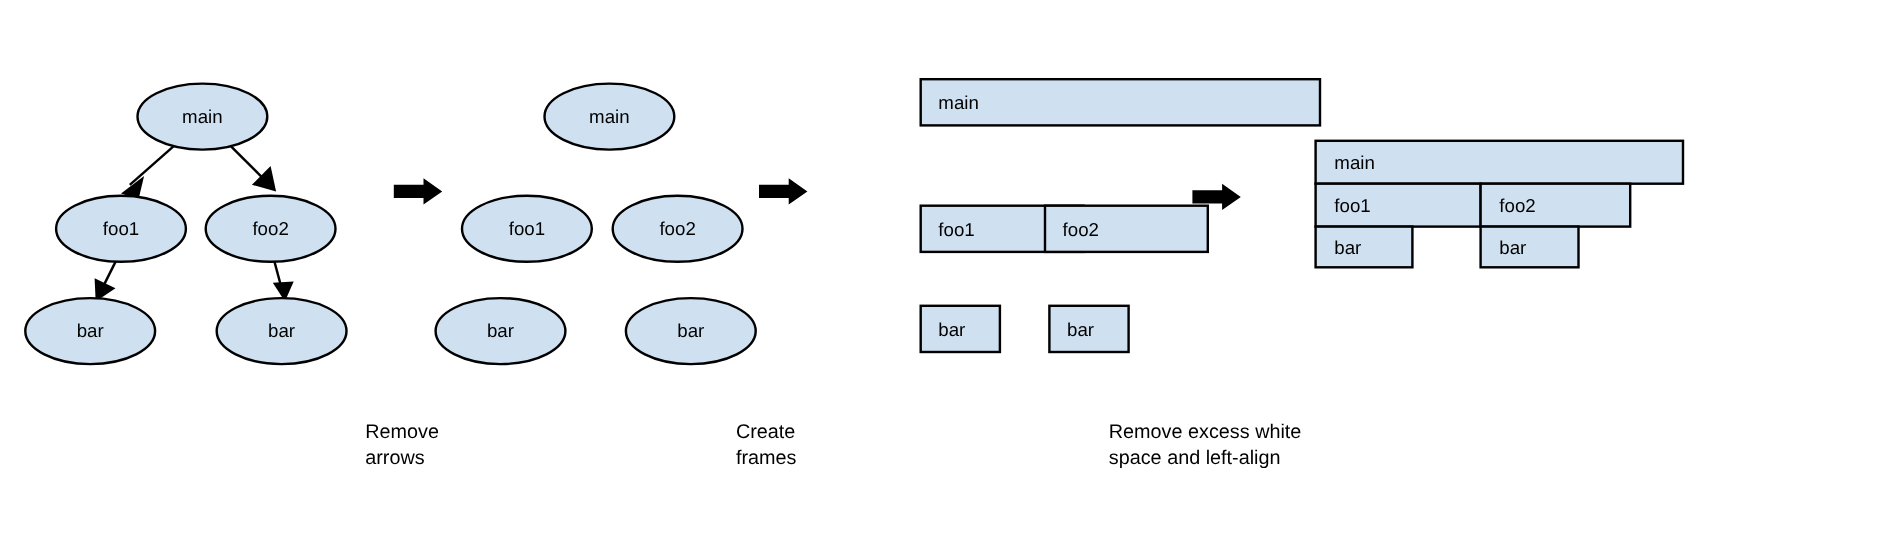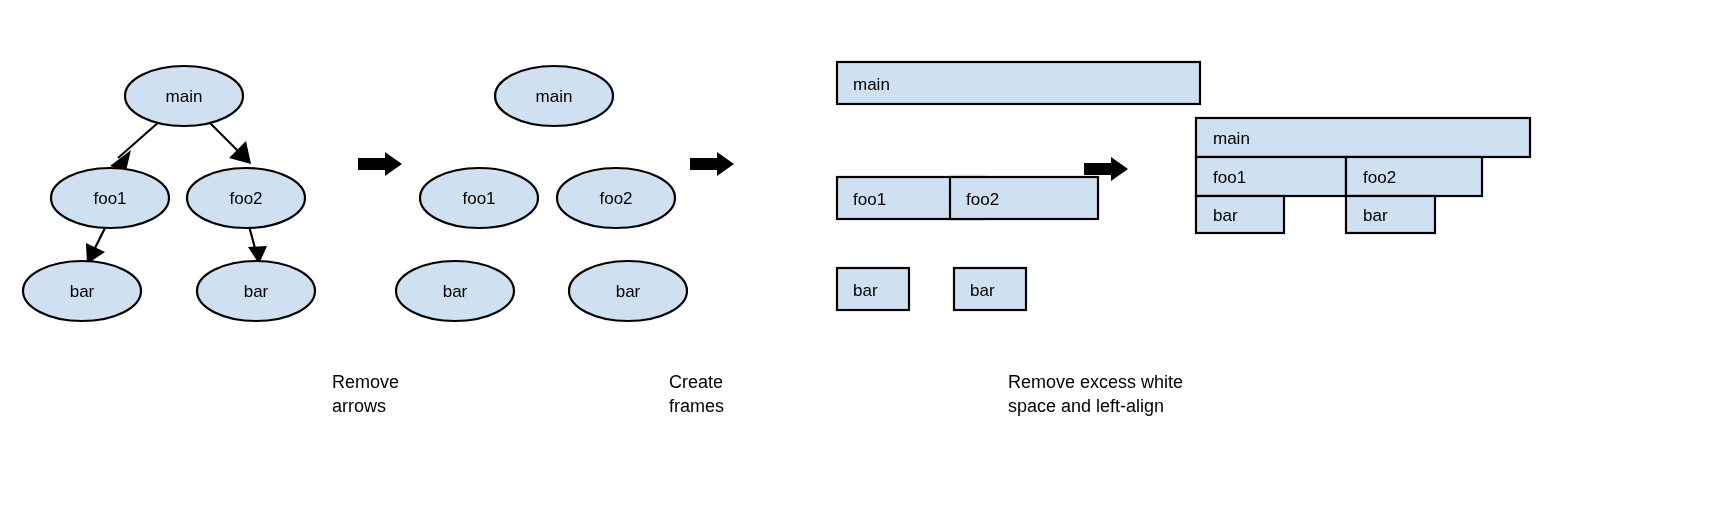--- a/index.html
+++ b/index.html
@@ -9,20 +9,21 @@
   }
   body {
     font-family: "Liberation Sans", sans-serif;
   }
   #canvas {
     position: relative;
     width: 1717px;
     height: 492px;
     background: #ffffff;
     overflow: hidden;
+    margin-top: 10px;
   }
   #canvas svg {
     position: absolute;
     left: 0;
     top: 0;
   }
   .node-text {
     font-family: "Liberation Sans", sans-serif;
     font-size: 17px;
     fill: #000000;

